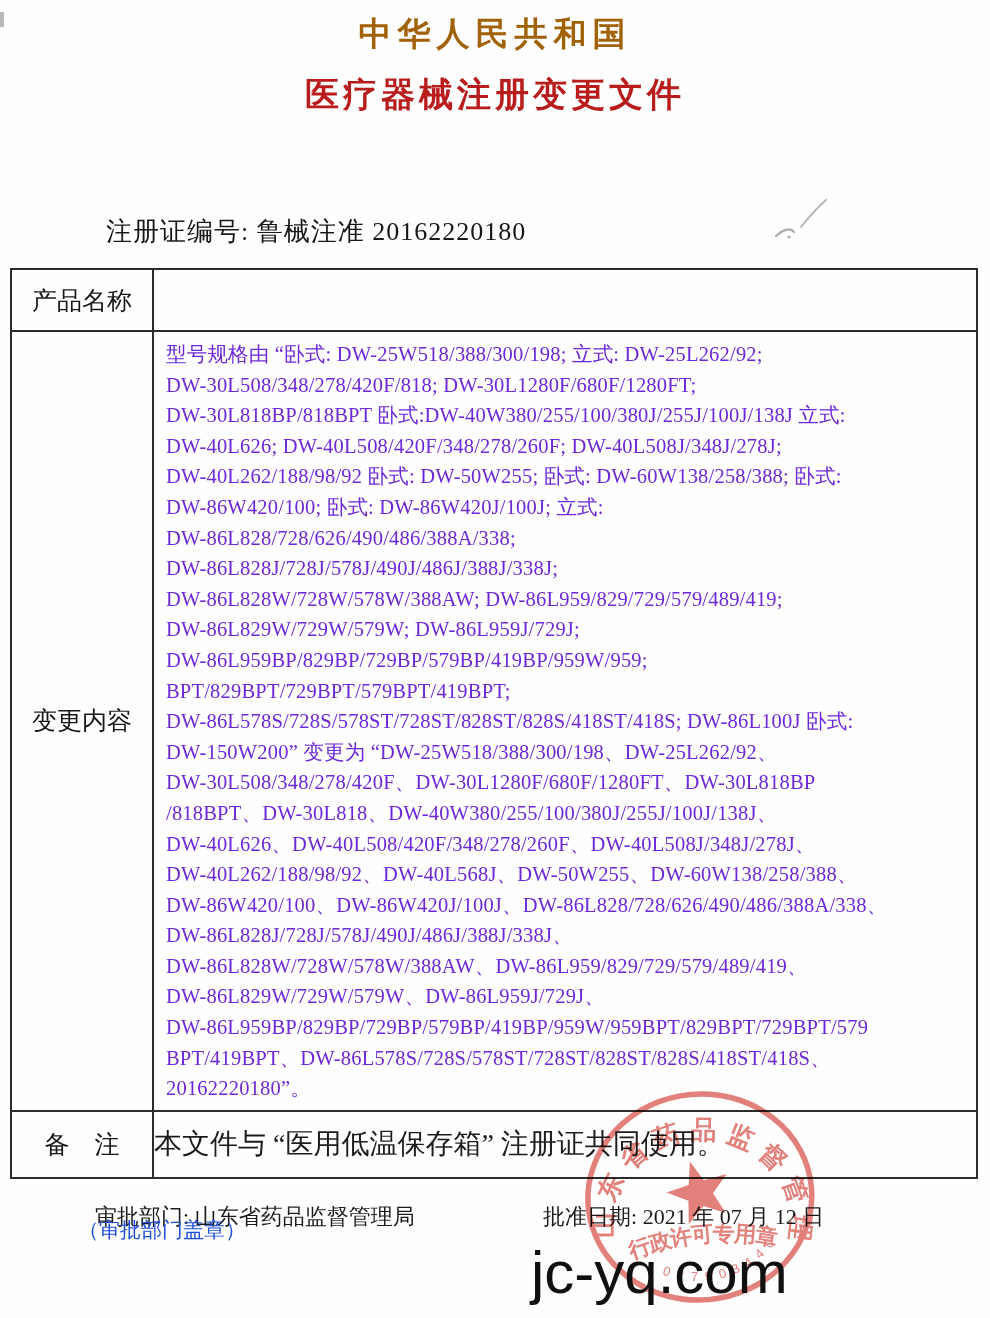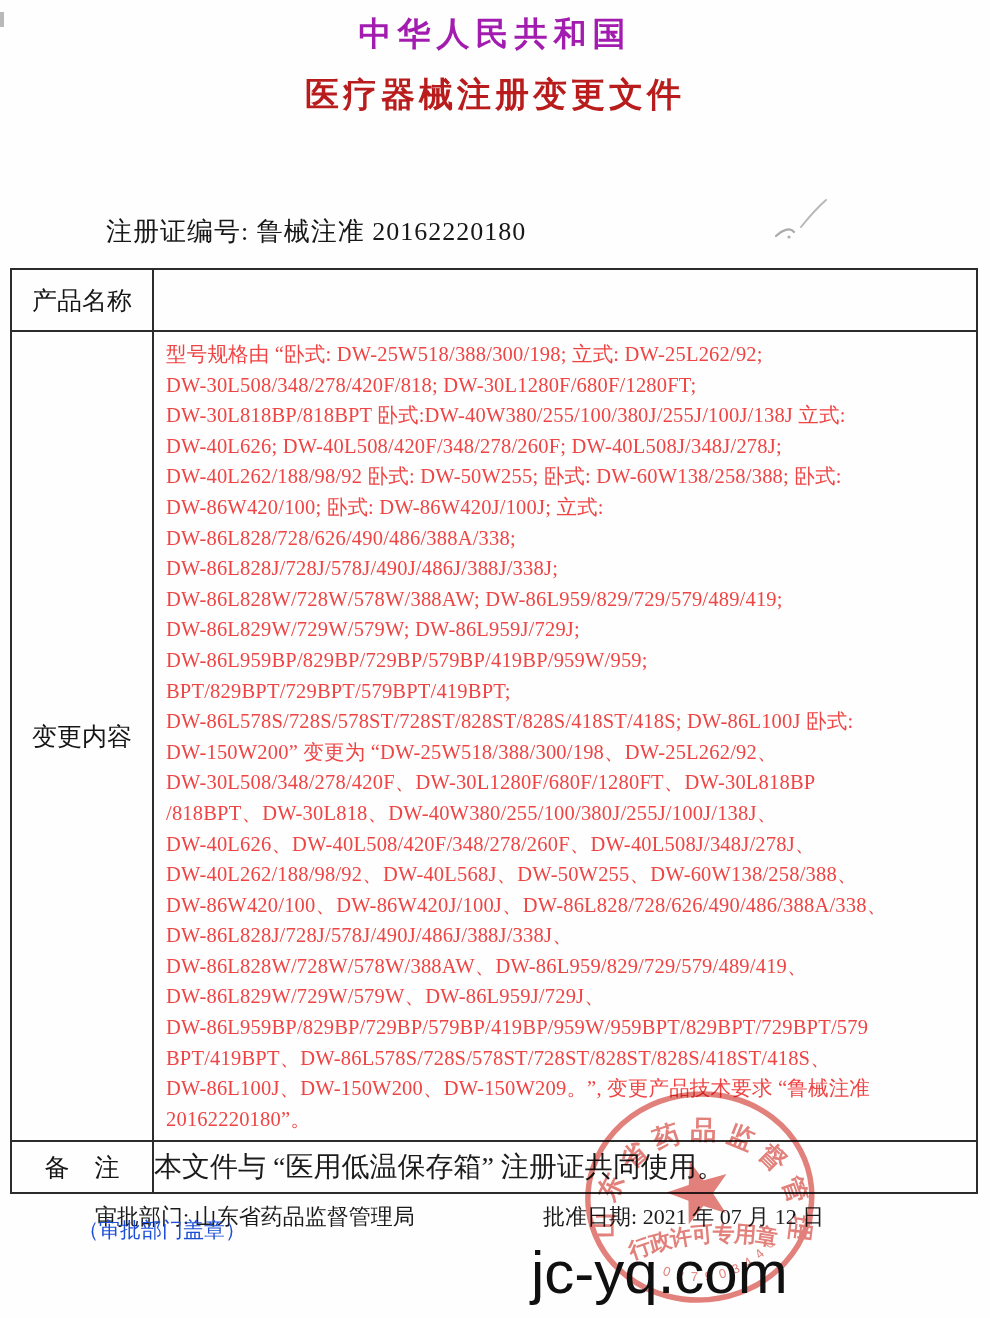--- a/index.html
+++ b/index.html
@@ -8,21 +8,21 @@
     position:relative;
     width:990px; height:1318px;
     margin:0 auto;
     background:#fefefe;
     overflow:hidden;
     font-family:"Liberation Serif","DejaVu Serif",serif;
     color:#1b1b1b;
   }
   
   .title-block { position:absolute; top:12px; left:0; width:100%; text-align:center; }
-  .title-line1 { font-size:33px; font-weight:600; letter-spacing:6px; color:#a21caf; }
+  .title-line1 { font-size:33px; font-weight:600; letter-spacing:6px; color:#a16207; }
   .title-line2 { font-size:34px; font-weight:600; letter-spacing:4px; color:#b91c1c; margin-top:15px; }
   
   .reg-line { position:absolute; left:106px; top:214px; font-size:26px; color:#181818; letter-spacing:1px; }
   
   .doc-table {
     position:absolute; left:10px; top:268px; width:968px;
     border:2px solid #2c2c2c;
   }
   .t-row { display:flex; }
   .t-row + .t-row { border-top:2px solid #2c2c2c; }
@@ -31,23 +31,23 @@
     border-right:2px solid #2c2c2c;
     display:flex; align-items:center; justify-content:center;
     font-size:25px; color:#161616;text-align:right;
   }
   .content-cell { flex:1; display:flex; align-items:center; }
   .row-product { height:60px; }
   .row-product .content-cell { font-size:26px; padding-left:13px; letter-spacing:1px; }
   .row-change .content-cell { display:block; padding:7px 6px 6px 12px; }
   .content-line {
     font-size:20.5px; line-height:30.6px; white-space:nowrap;
-    color:#ef4444; letter-spacing:0.2px;
+    color:#6d28d9; letter-spacing:0.2px;
   }
-  .row-remark { height:52px; }
+  .row-remark { height:67px; }
   .row-remark .content-cell { font-size:28px; }
   
   .approval-dept { position:absolute; left:95px; top:1202px; font-size:22px; }
   .approval-date { position:absolute; left:543px; top:1202px; font-size:22px; }
   .seal-note { position:absolute; left:78px; top:1216px; font-size:21px; color:#1d4ed8;font-family:Liberation Serif, serif; }
   
   .watermark {
     position:absolute; left:497px; top:1238px; z-index:6;
     font-family:"Liberation Sans","DejaVu Sans",sans-serif;
     font-size:60px; font-weight:500; color:#101010; letter-spacing:0px;margin-left:34px;
@@ -106,21 +106,20 @@
         <div class="content-line">DW-30L508/348/278/420F、DW-30L1280F/680F/1280FT、DW-30L818BP</div>
         <div class="content-line">/818BPT、DW-30L818、DW-40W380/255/100/380J/255J/100J/138J、</div>
         <div class="content-line">DW-40L626、DW-40L508/420F/348/278/260F、DW-40L508J/348J/278J、</div>
         <div class="content-line">DW-40L262/188/98/92、DW-40L568J、DW-50W255、DW-60W138/258/388、</div>
         <div class="content-line">DW-86W420/100、DW-86W420J/100J、DW-86L828/728/626/490/486/388A/338、</div>
         <div class="content-line">DW-86L828J/728J/578J/490J/486J/388J/338J、</div>
         <div class="content-line">DW-86L828W/728W/578W/388AW、DW-86L959/829/729/579/489/419、</div>
         <div class="content-line">DW-86L829W/729W/579W、DW-86L959J/729J、</div>
         <div class="content-line">DW-86L959BP/829BP/729BP/579BP/419BP/959W/959BPT/829BPT/729BPT/579</div>
         <div class="content-line">BPT/419BPT、DW-86L578S/728S/578ST/728ST/828ST/828S/418ST/418S、</div>
-        <div class="content-line">DW-86L100J、DW-150W200、DW-150W209。”, 变更产品技术要求 “鲁械注准</div>
         <div class="content-line">20162220180”。</div>
       </div>
     </div>
     <div class="t-row row-remark">
       <div class="label-cell">备　注</div>
       <div class="content-cell">本文件与 “医用低温保存箱” 注册证共同使用。</div>
     </div>
   </div>
 
   <div class="approval-dept">

